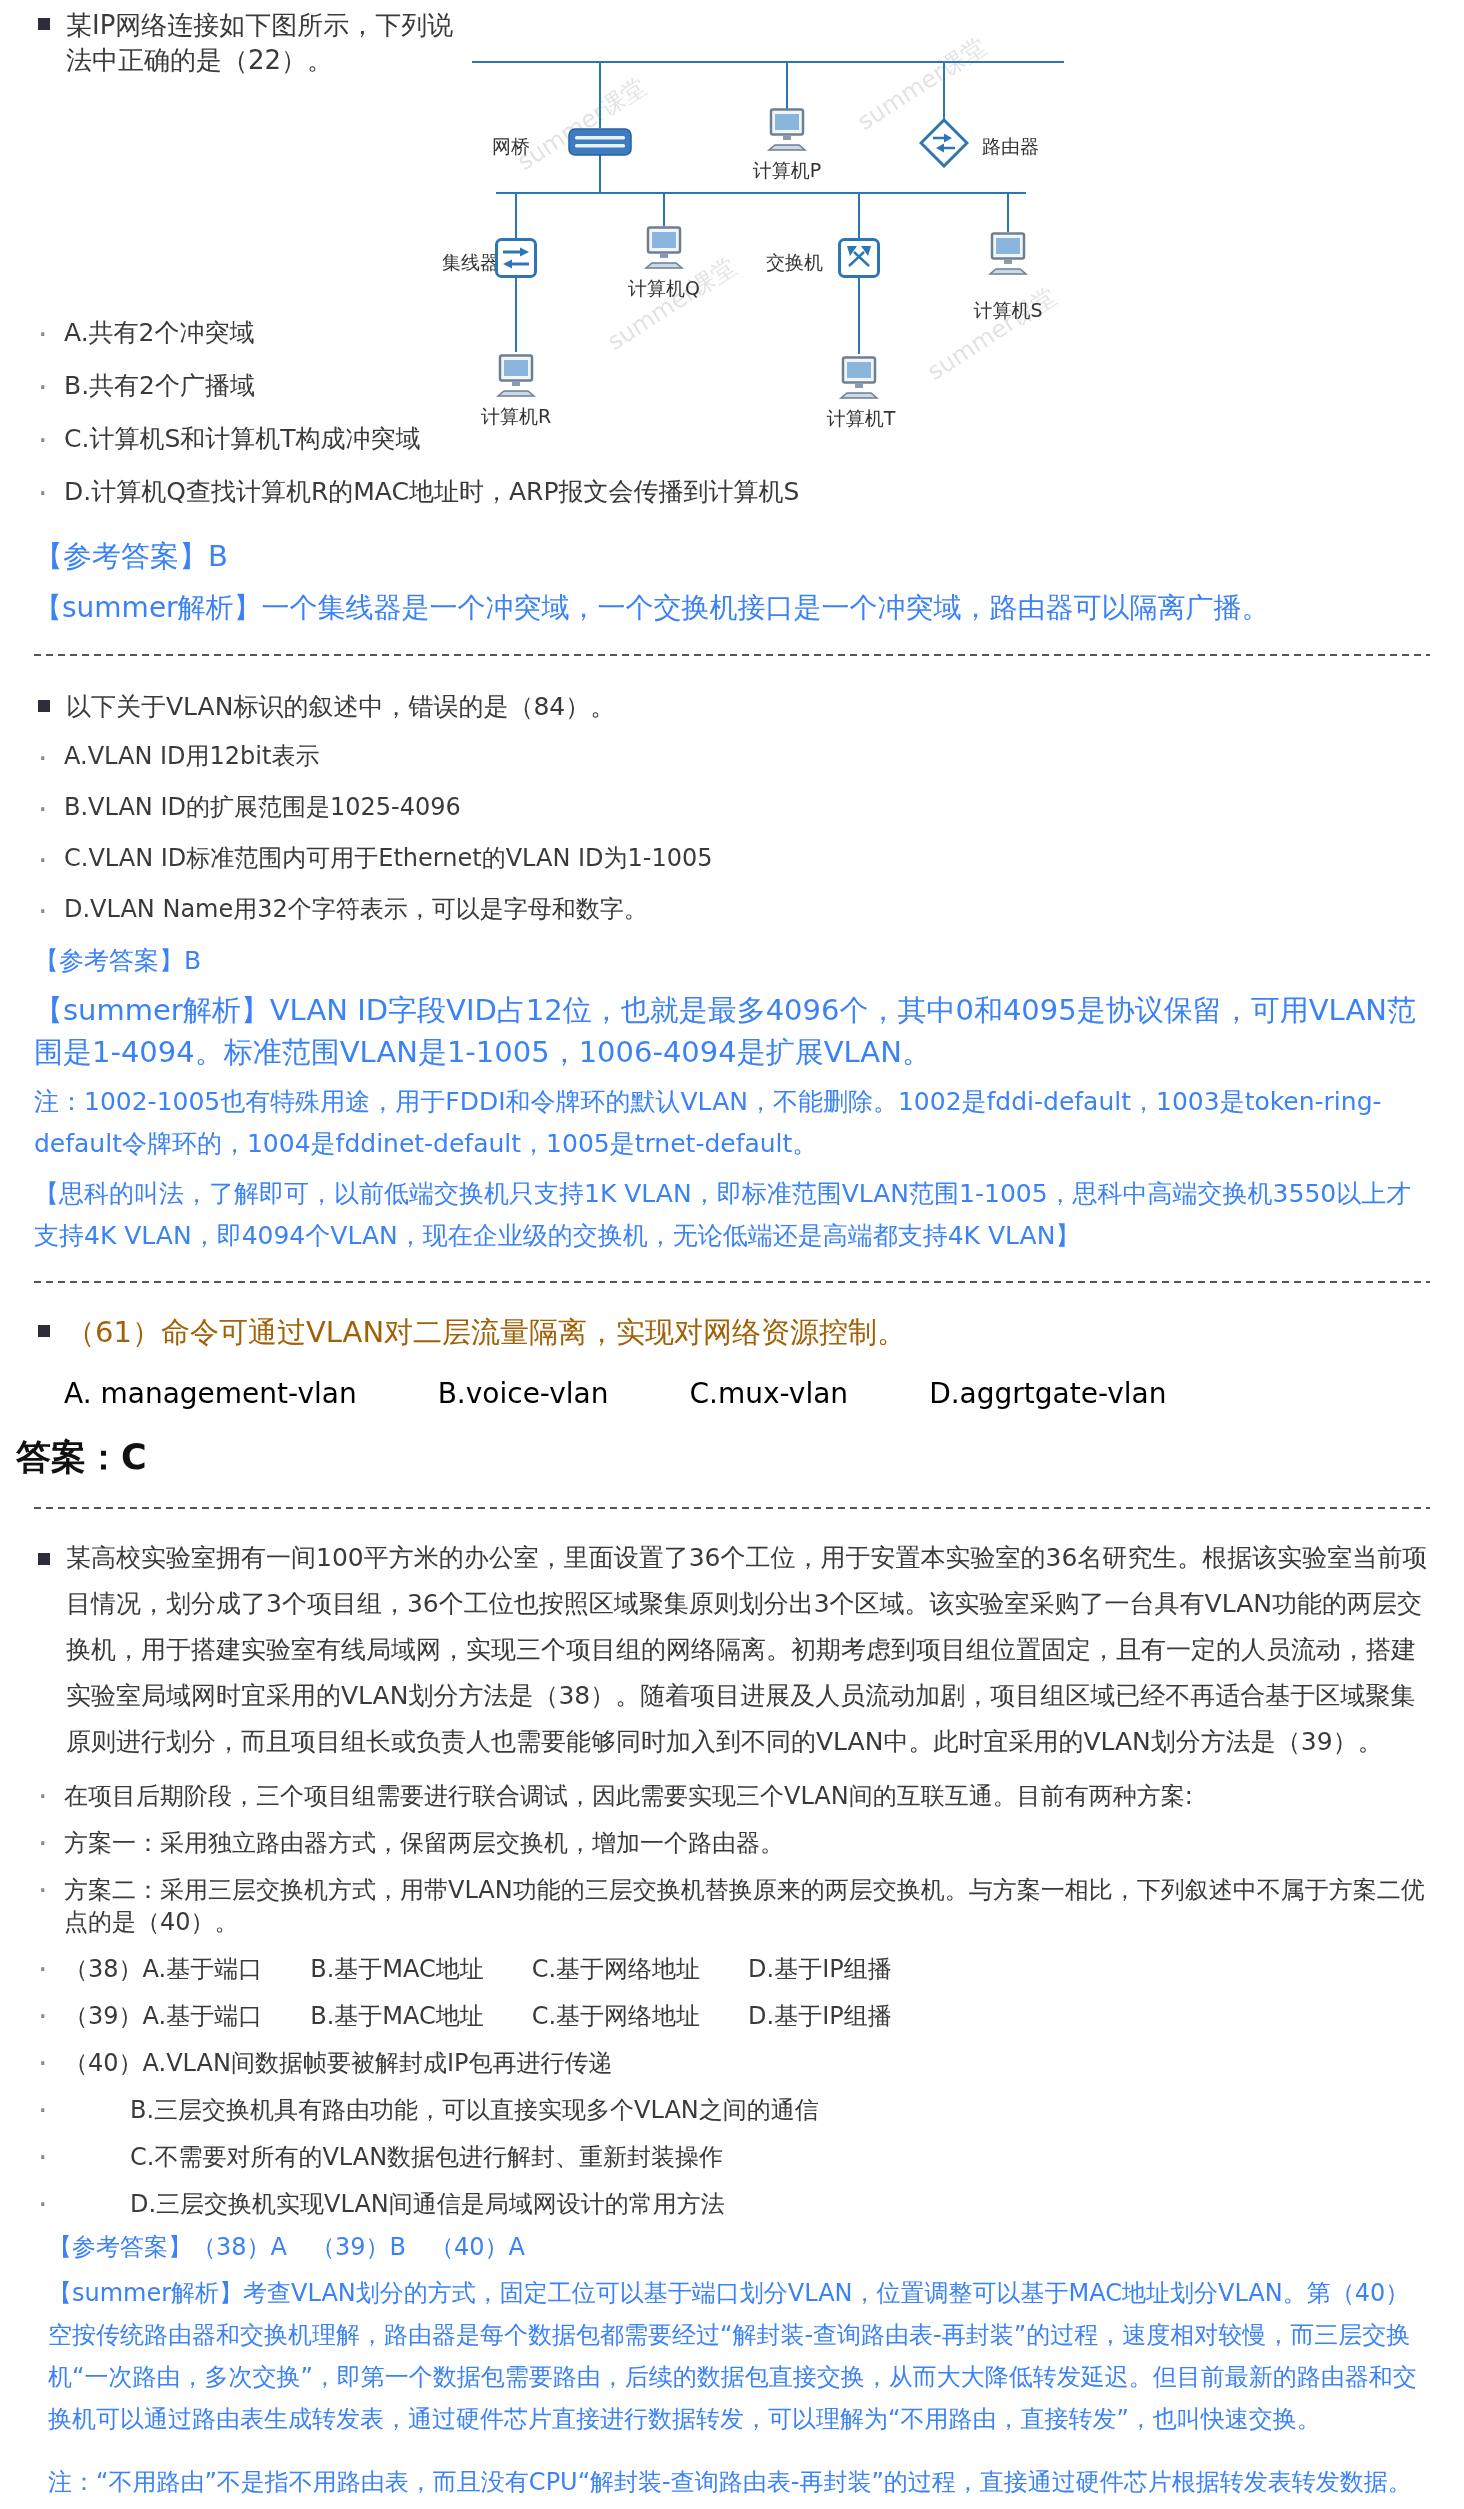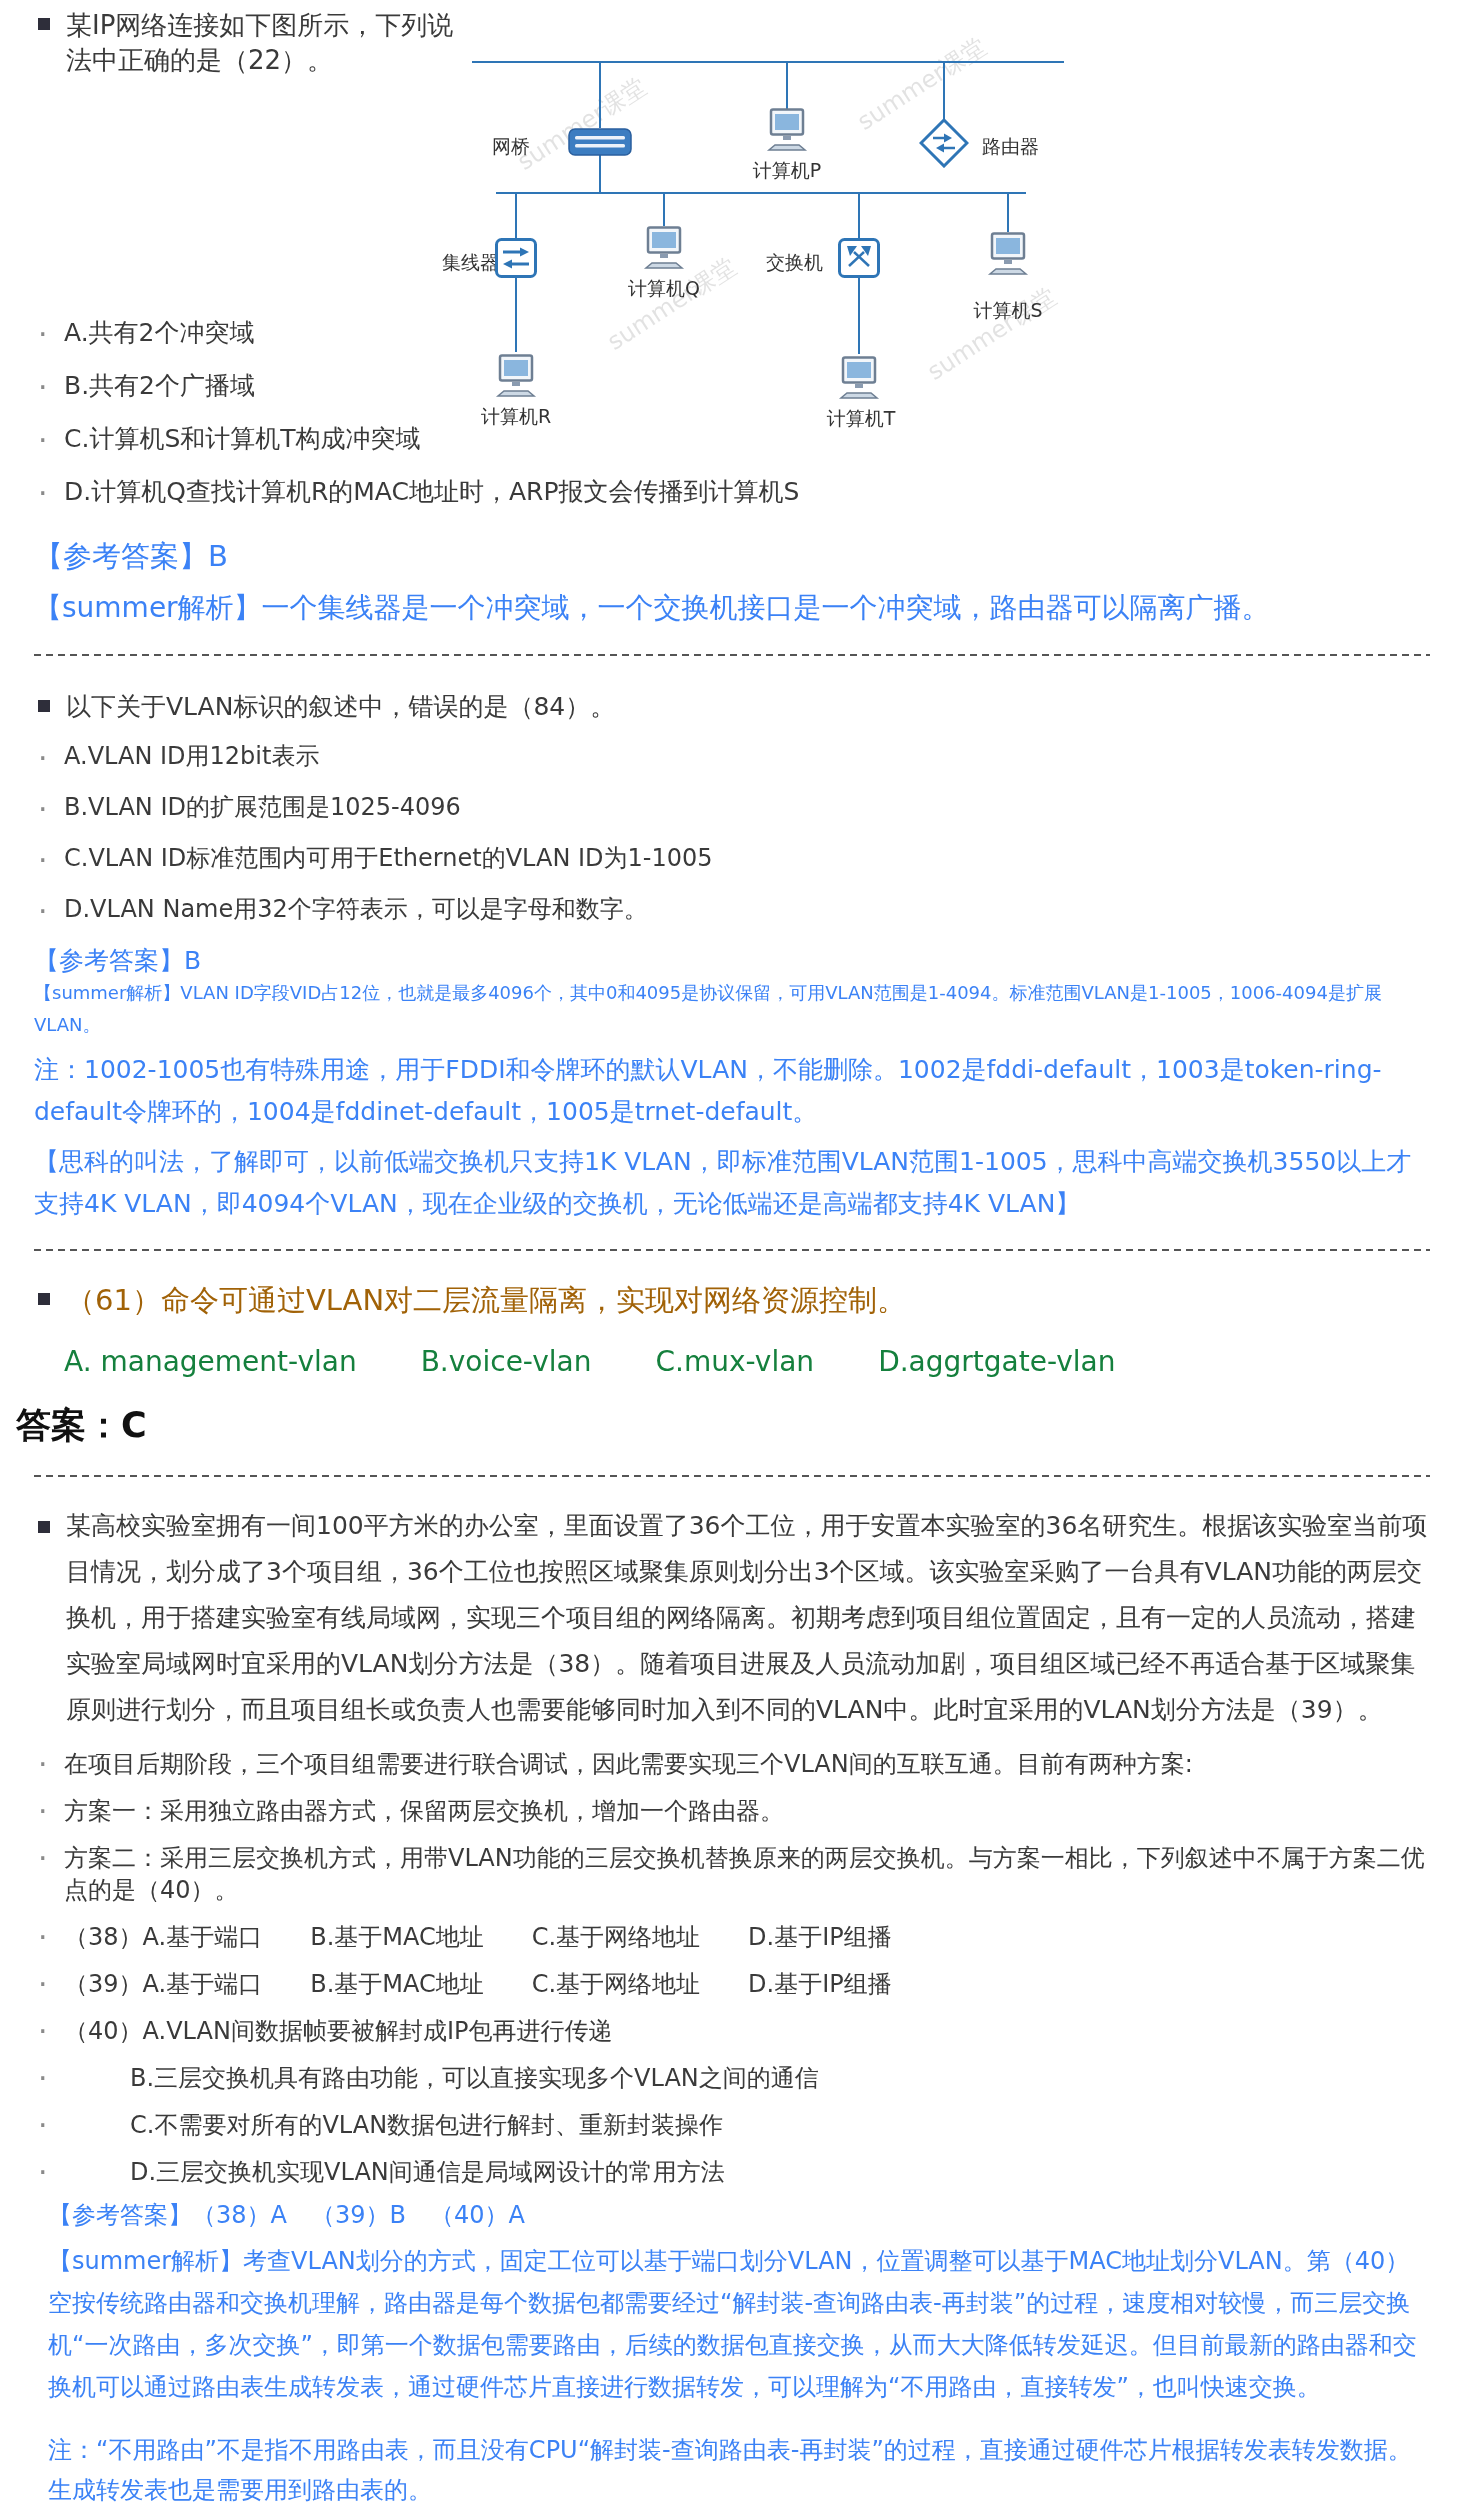--- a/index.html
+++ b/index.html
@@ -39,27 +39,27 @@
   .dlabel { position:absolute; font-size:19px; color:#333; white-space:nowrap; }
   .dlabel.center { text-align:center; }
   .wm { position:absolute; color:#9a9a9a; opacity:.28; font-size:24px; transform:rotate(-33deg); white-space:nowrap; pointer-events:none; }
 
   
   .q2-stem { font-size:25px; color:#3a3a3a; }
   .sec2-q { margin-top:34px; }
   .s2-opt { margin-top:19px; }
   .s2-opt .txt { font-size:24px; color:#3a3a3a; line-height:29px; }
   .s2-ans { font-size:25px; line-height:32px; margin-top:18px; }
-  .s2-para { font-size:18px; line-height:32px; word-break:break-word; }
+  .s2-para { font-size:29px; line-height:42px; margin-top:12px; word-break:break-word; }
   .s2-note { font-size:25px; line-height:42px; margin-top:8px; word-break:break-word; }
 
   
   .sec3-q { margin-top:30px; }
   .q3-stem { font-size:29px; color:#a16207; font-weight:500; }
-  .s3-opts { display:flex; gap:64px; margin:24px 0 0 30px; font-size:28px; color:#15803d; }
+  .s3-opts { display:flex; gap:81px; margin:24px 0 0 30px; font-size:28px; color:#000000; }
   .s3-ans { font-size:35px; font-weight:bold; color:#111; margin:24px 0 0 -18px; }
 
   
   .sec4-q { margin-top:26px; }
   .q4-stem { font-size:25px; color:#3a3a3a; line-height:46px; word-break:break-word; }
   .s4-item { margin-top:15px; }
   .s4-item .txt { font-size:24px; color:#3a3a3a; line-height:32px; }
   .s4-item.sub .txt { padding-left:66px; }
   .s4-ans { font-size:24px; line-height:30px; margin:12px 0 0 14px; }
   .s4-para { font-size:24px; line-height:42px; margin:10px 0 0 14px; word-break:break-word; }

